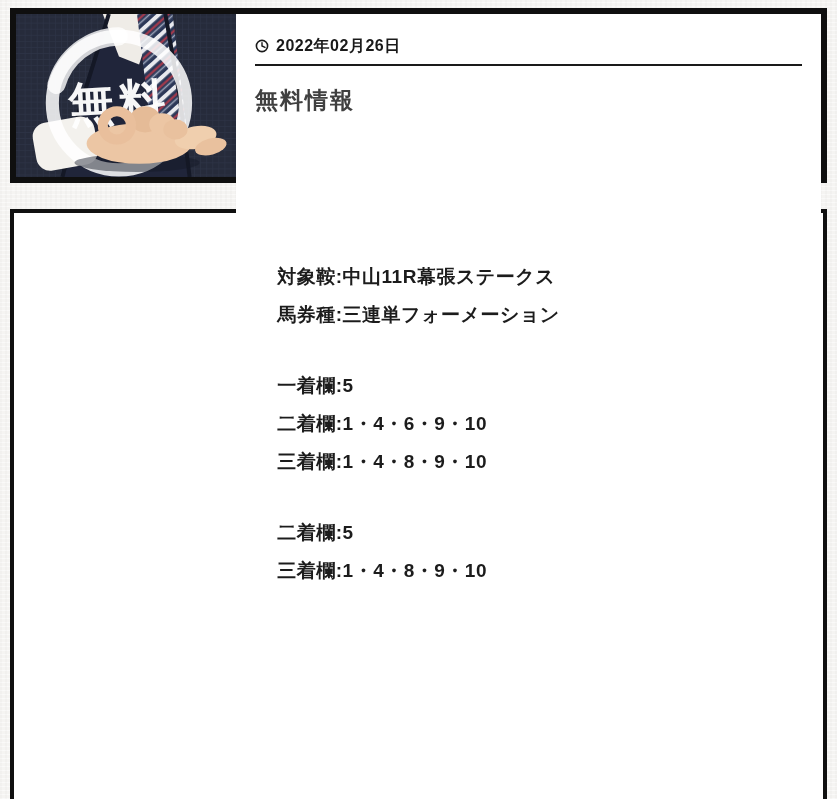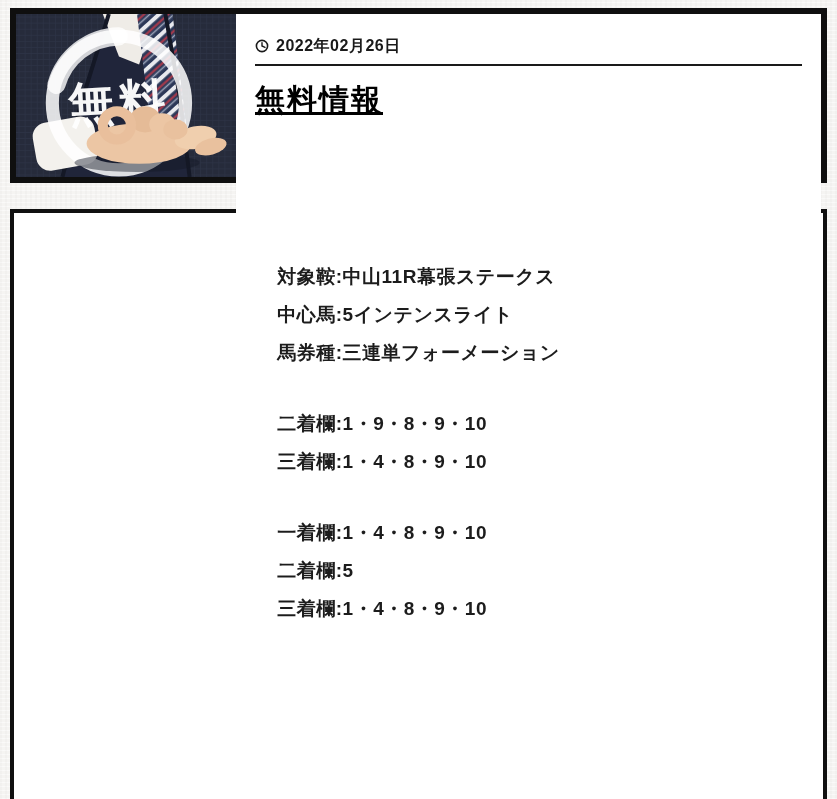--- a/index.html
+++ b/index.html
@@ -48,26 +48,25 @@
     color: #1a1a1a;
   }
   .date-row svg { display: block; }
   .date-divider {
     border: none;
     border-top: 2px solid #1a1a1a;
     margin: 10px 0 0 0;
   }
   .page-title {
     margin: 20px 0 0 0;
-    font-size: 30px;
+    font-size: 23px;
     line-height: 28px;
     font-weight: 700;
     letter-spacing: 2px;
-    color: #000000;
-    text-decoration: underline;
+    color: #404040;
   }
 
   
   .content-box {
     margin: 26px 10px 0 10px;
     height: 716px;
     background: #ffffff;
     border: 4px solid #101010;
     padding: 45px 0 44px 0;
   }
@@ -148,28 +147,27 @@
     </div>
     <hr class="date-divider">
     <h1 class="page-title">無料情報</h1>
   </div>
 </header>
 
 <main class="content-box">
   <div class="tips">
     <section class="tip-group">
       <p class="tip-line">対象鞍:中山11R幕張ステークス</p>
-      <p class="tip-line">中心馬:5インテンスライト</p>
       <p class="tip-line">馬券種:三連単フォーメーション</p>
     </section>
 
     <section class="tip-group">
-      <p class="tip-line">二着欄:1・9・8・9・10</p>
+      <p class="tip-line">一着欄:5</p>
+      <p class="tip-line">二着欄:1・4・6・9・10</p>
       <p class="tip-line">三着欄:1・4・8・9・10</p>
     </section>
 
     <section class="tip-group">
-      <p class="tip-line">一着欄:1・4・8・9・10</p>
       <p class="tip-line">二着欄:5</p>
       <p class="tip-line">三着欄:1・4・8・9・10</p>
     </section>
   </div>
 </main>
 
 </body></html>

